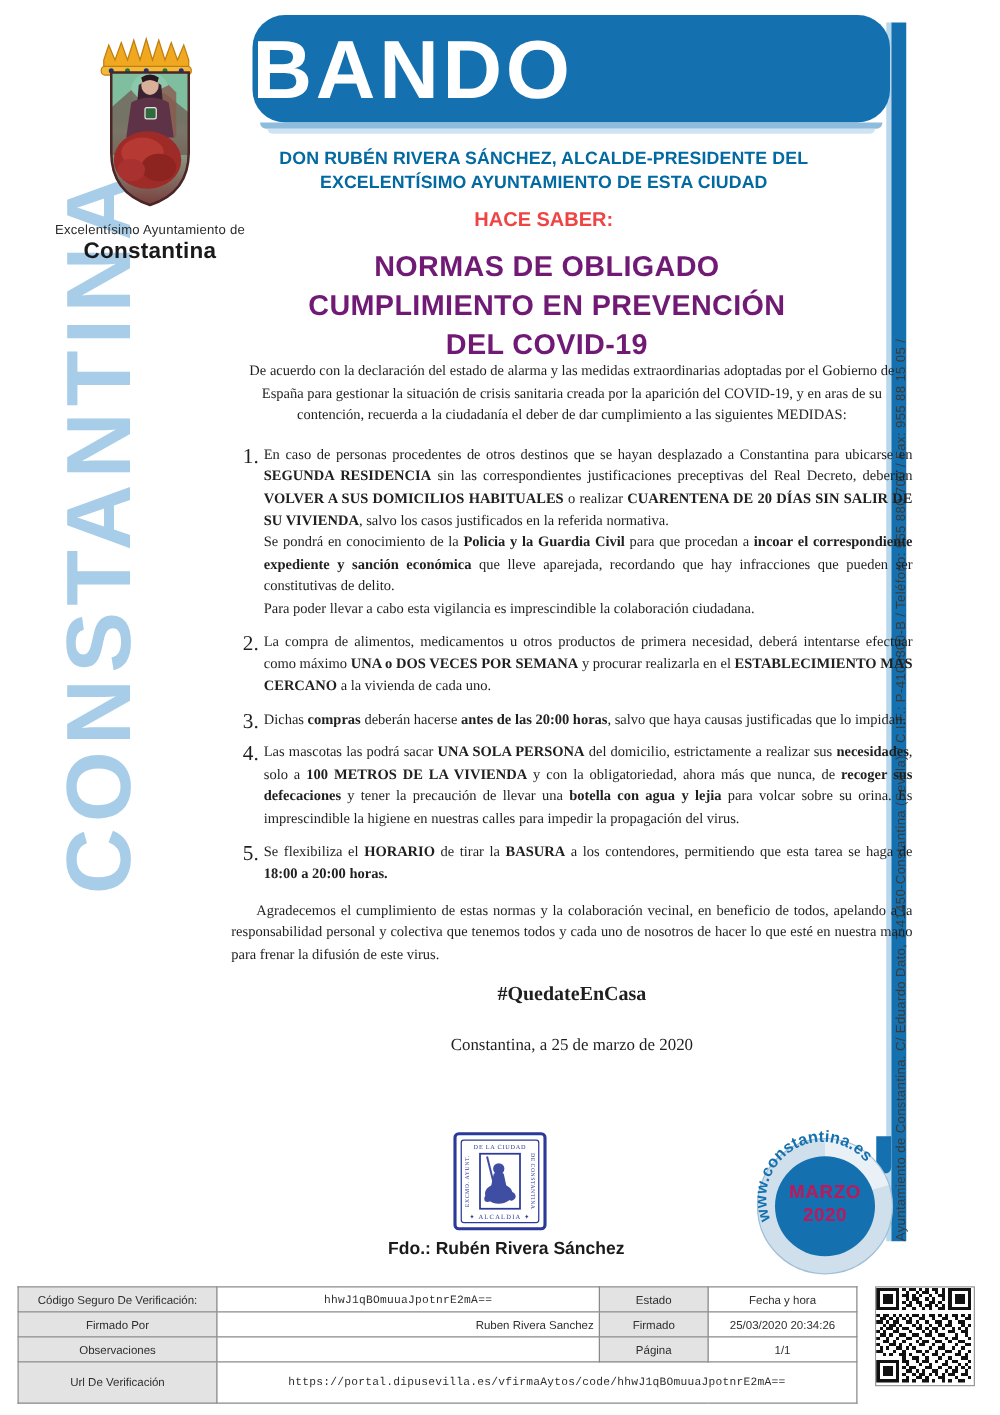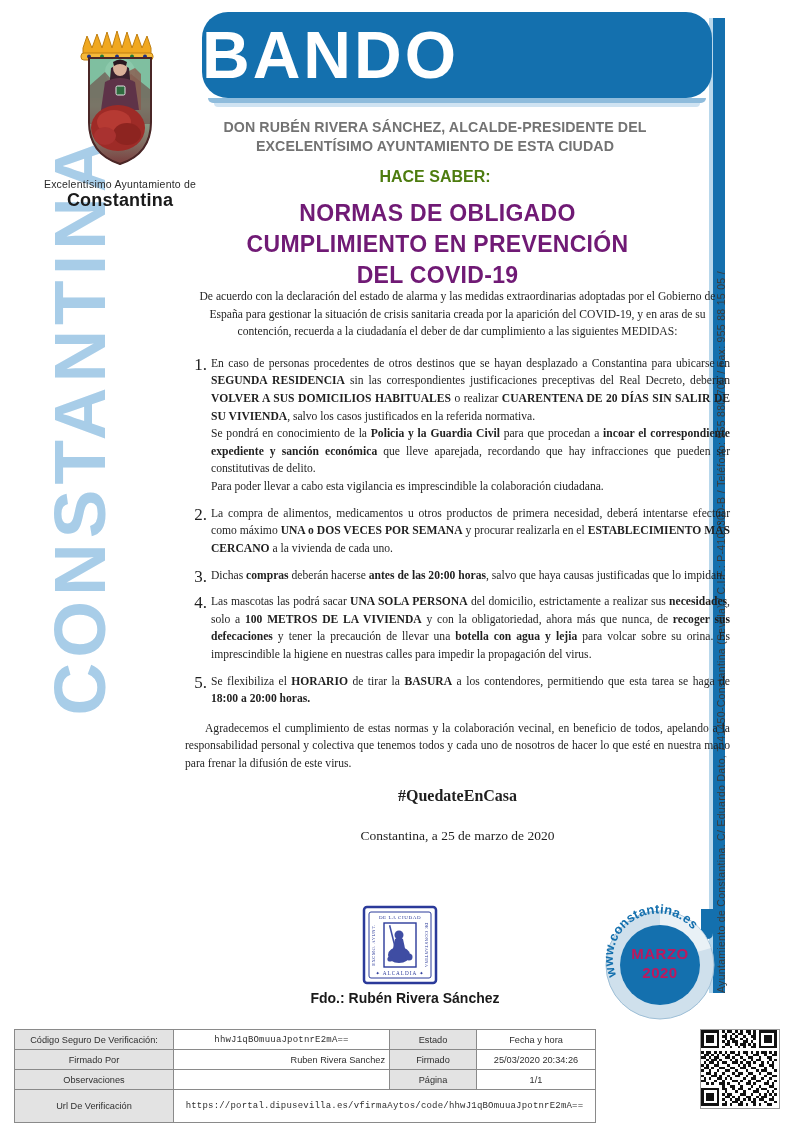--- a/index.html
+++ b/index.html
@@ -139,33 +139,33 @@
   }
 
   #don-line {
     position: absolute;
     left: 175px;
     top: 118px;
     width: 520px;
     text-align: center;
     font-size: 14.2px;
     font-weight: bold;
-    color: #737373;
+    color: #0369a1;
     line-height: 1.35;
     letter-spacing: 0.1px;
   }
   #hace-saber {
     position: absolute;
     left: 175px;
     top: 168px;
     width: 520px;
     text-align: center;
     font-size: 16px;
     font-weight: bold;
-    color: #4d7c0f;
+    color: #ef4444;
   }
 
   
   #red-title {
     position: absolute;
     left: 175px;
     top: 198px;
     width: 525px;
     text-align: center;
     color: #701a75;
@@ -286,21 +286,21 @@
     line-height: 1.25;
     letter-spacing: 0.5px;
     pointer-events: none;
   }
 
   
   #verif {
     position: absolute;
     left: 14px;
     top: 1029px;
-    width: 582px;
+    width: 672px;
     border: 1px solid #7a7a7a;
     border-collapse: collapse;
     font-size: 9.2px;
     color: #2f2f2f;
     background: #fff;
     z-index: 5;
     font-family: "Liberation Sans", sans-serif;
   }
   #verif td {
     border: 1px solid #8a8a8a;

